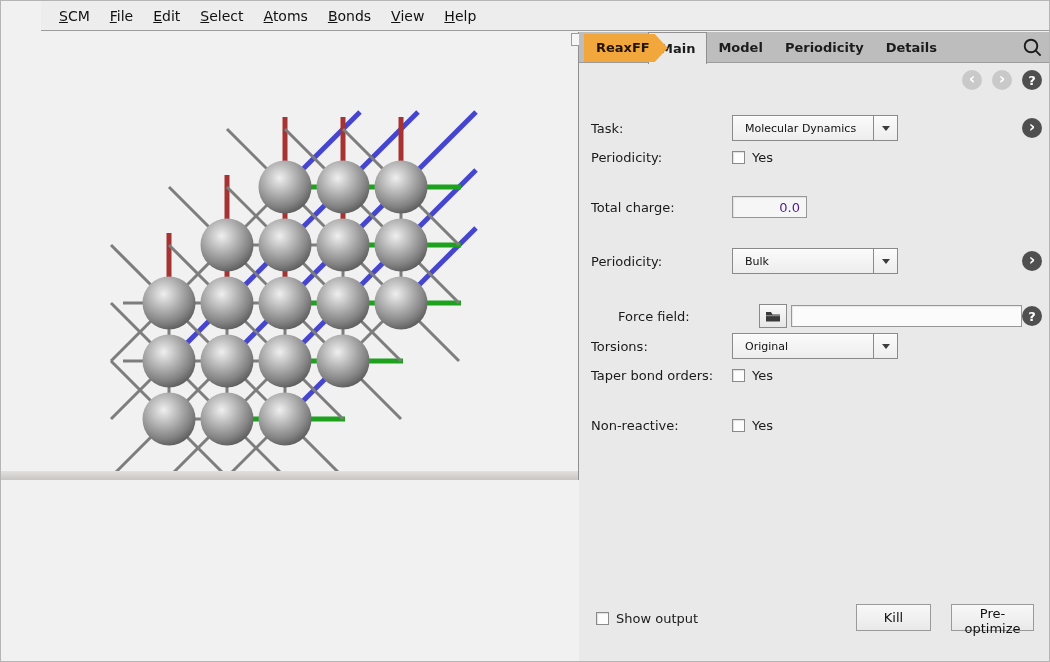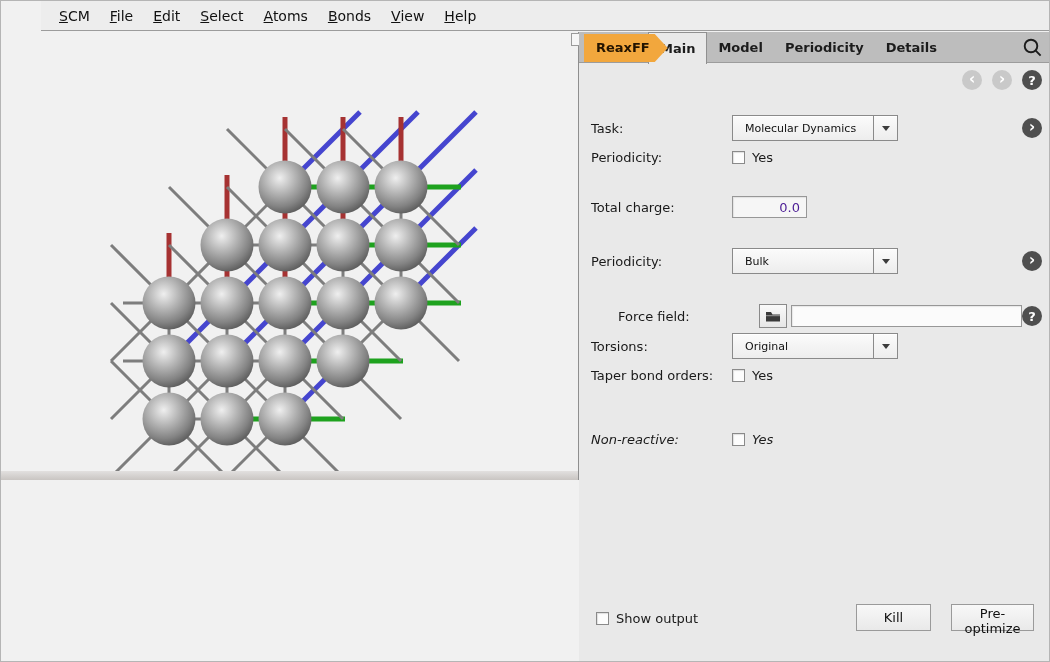--- a/index.html
+++ b/index.html
@@ -381,21 +381,21 @@
           </span>
       </div>
     </div>
 
     <div class="row" style="top:330px;">
       <span class="lbl">Taper bond orders:</span>
       <span class="cb"></span>
       <span class="cb-lbl">Yes</span>
     </div>
 
-    <div class="row" style="top:394px;font-style:italic;">
+    <div class="row" style="top:380px;">
       <span class="lbl">Non-reactive:</span>
       <span class="cb"></span>
       <span class="cb-lbl">Yes</span>
     </div>
 
     <div class="row" style="top:573px;left:17px;">
       <span class="cb"></span>
       <span class="cb-lbl">Show output</span>
     </div>
     <button class="btn" id="kill-btn">Kill</button>

